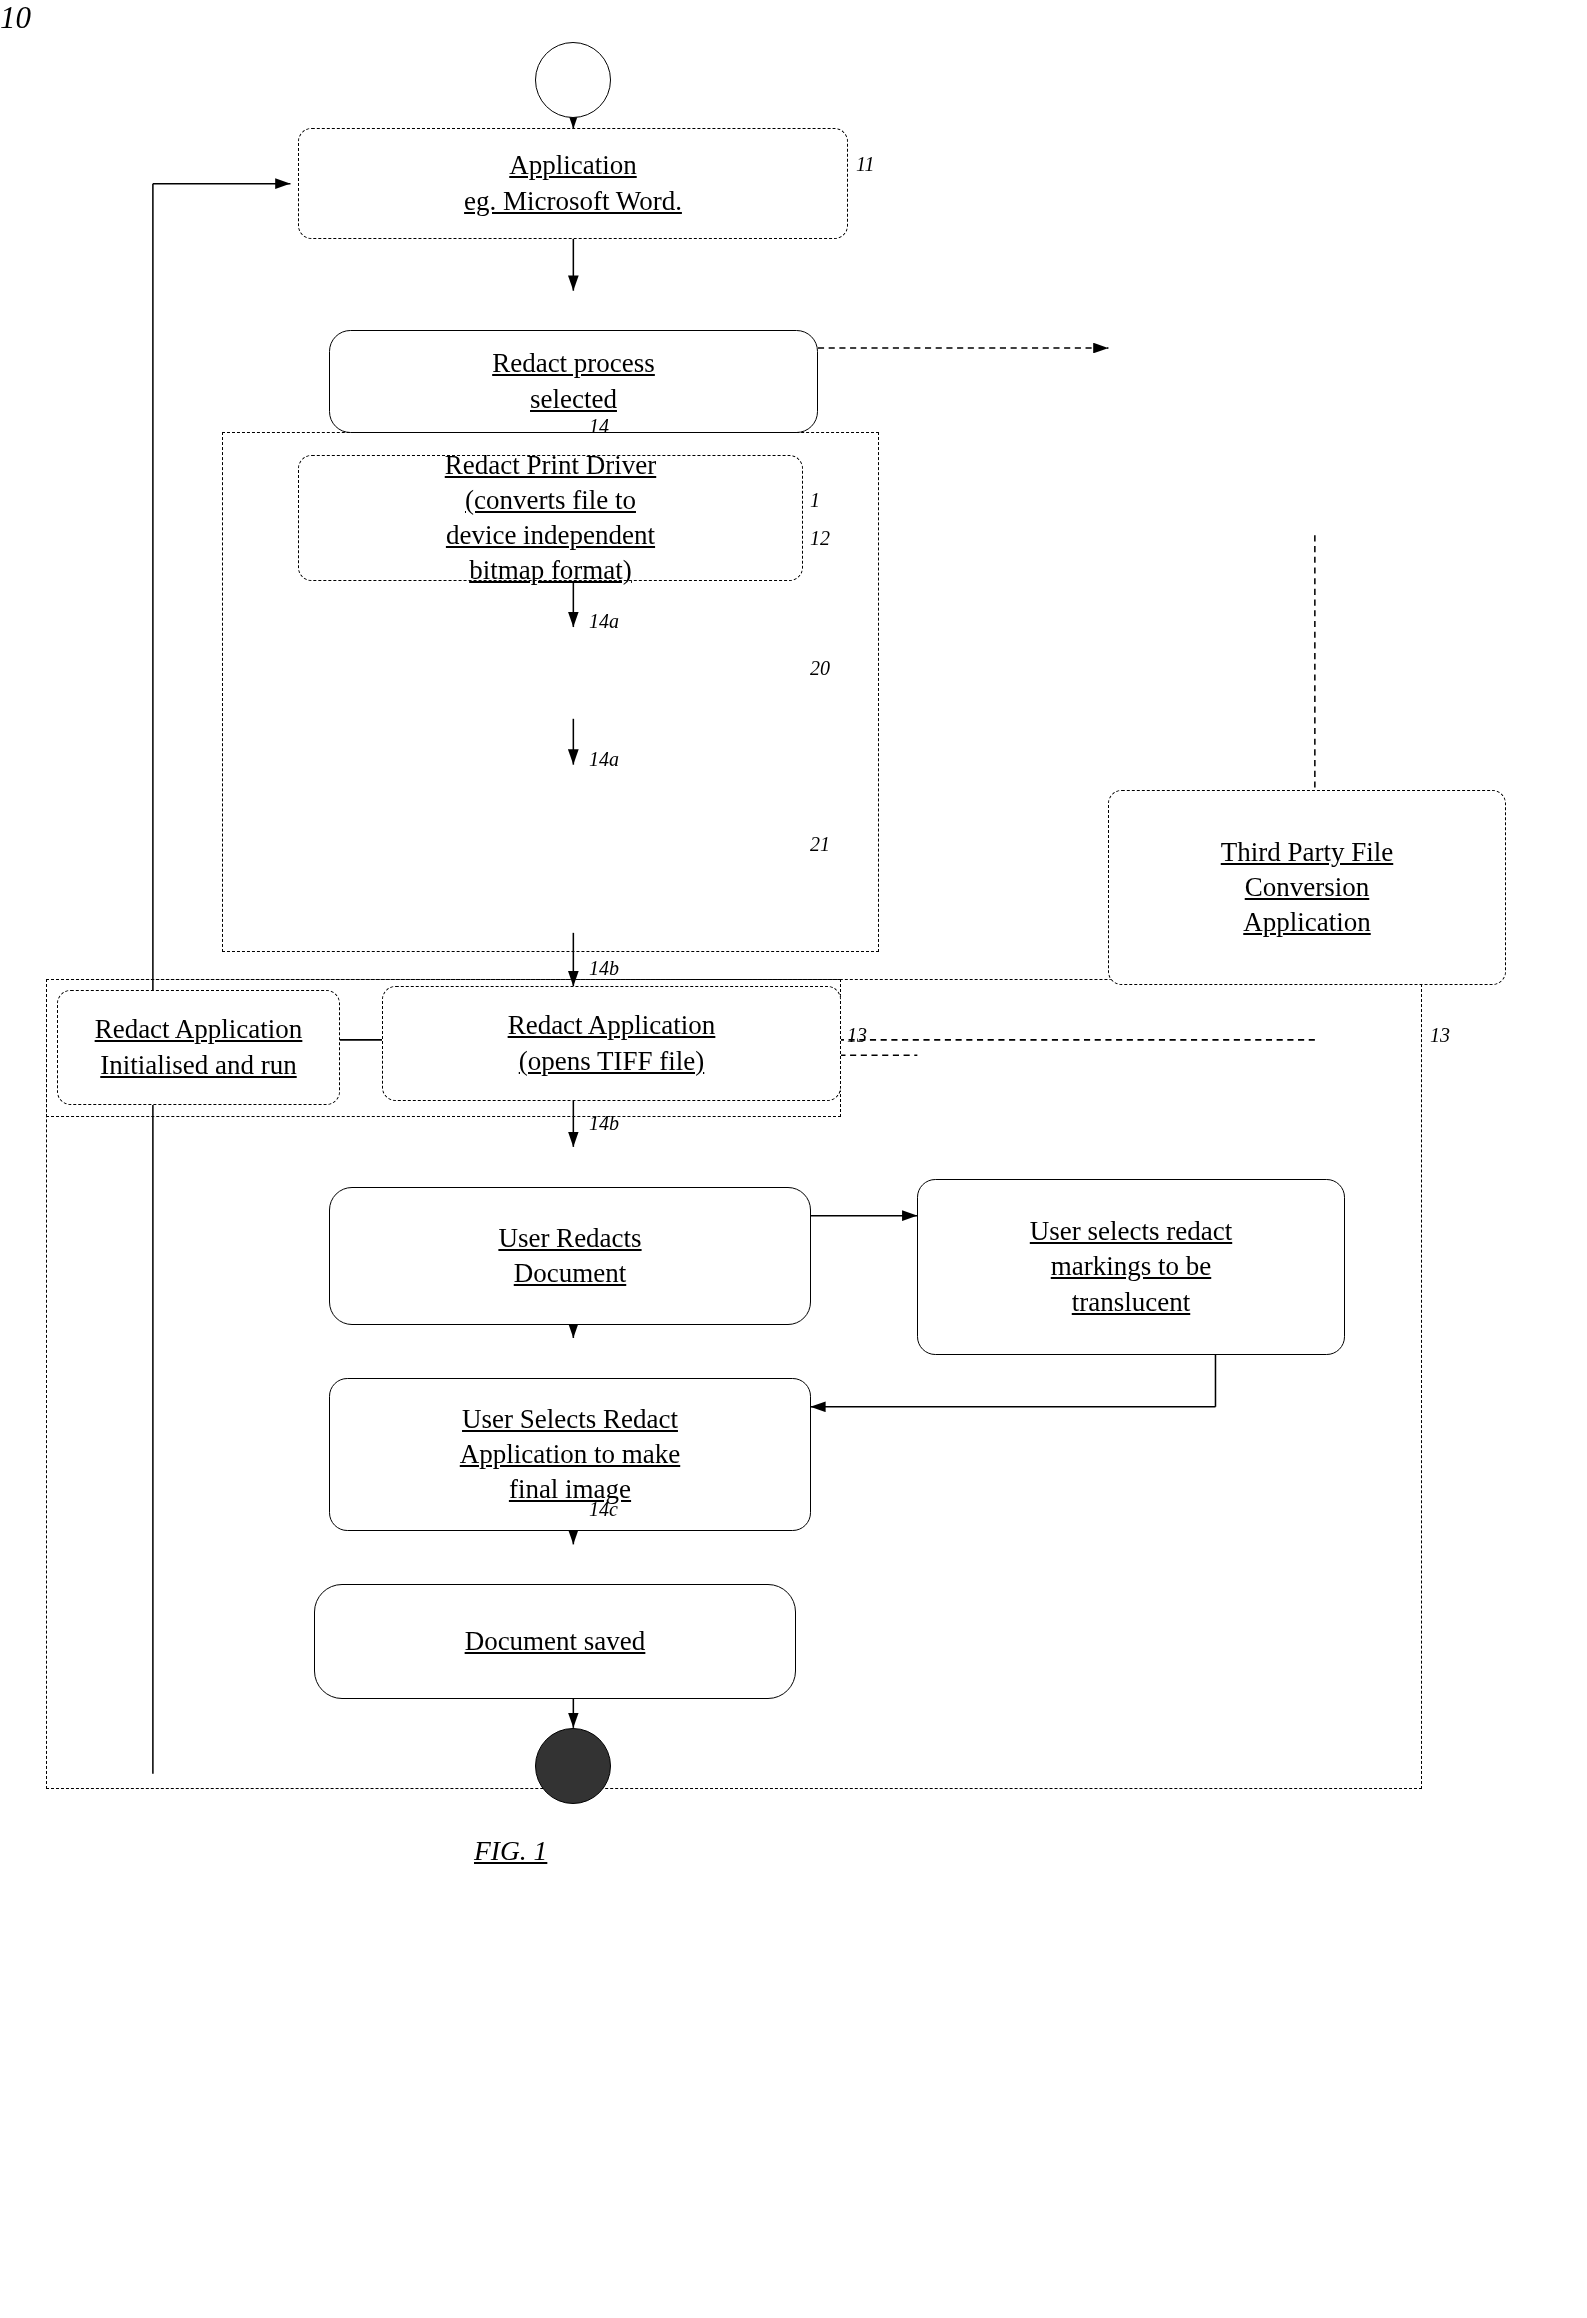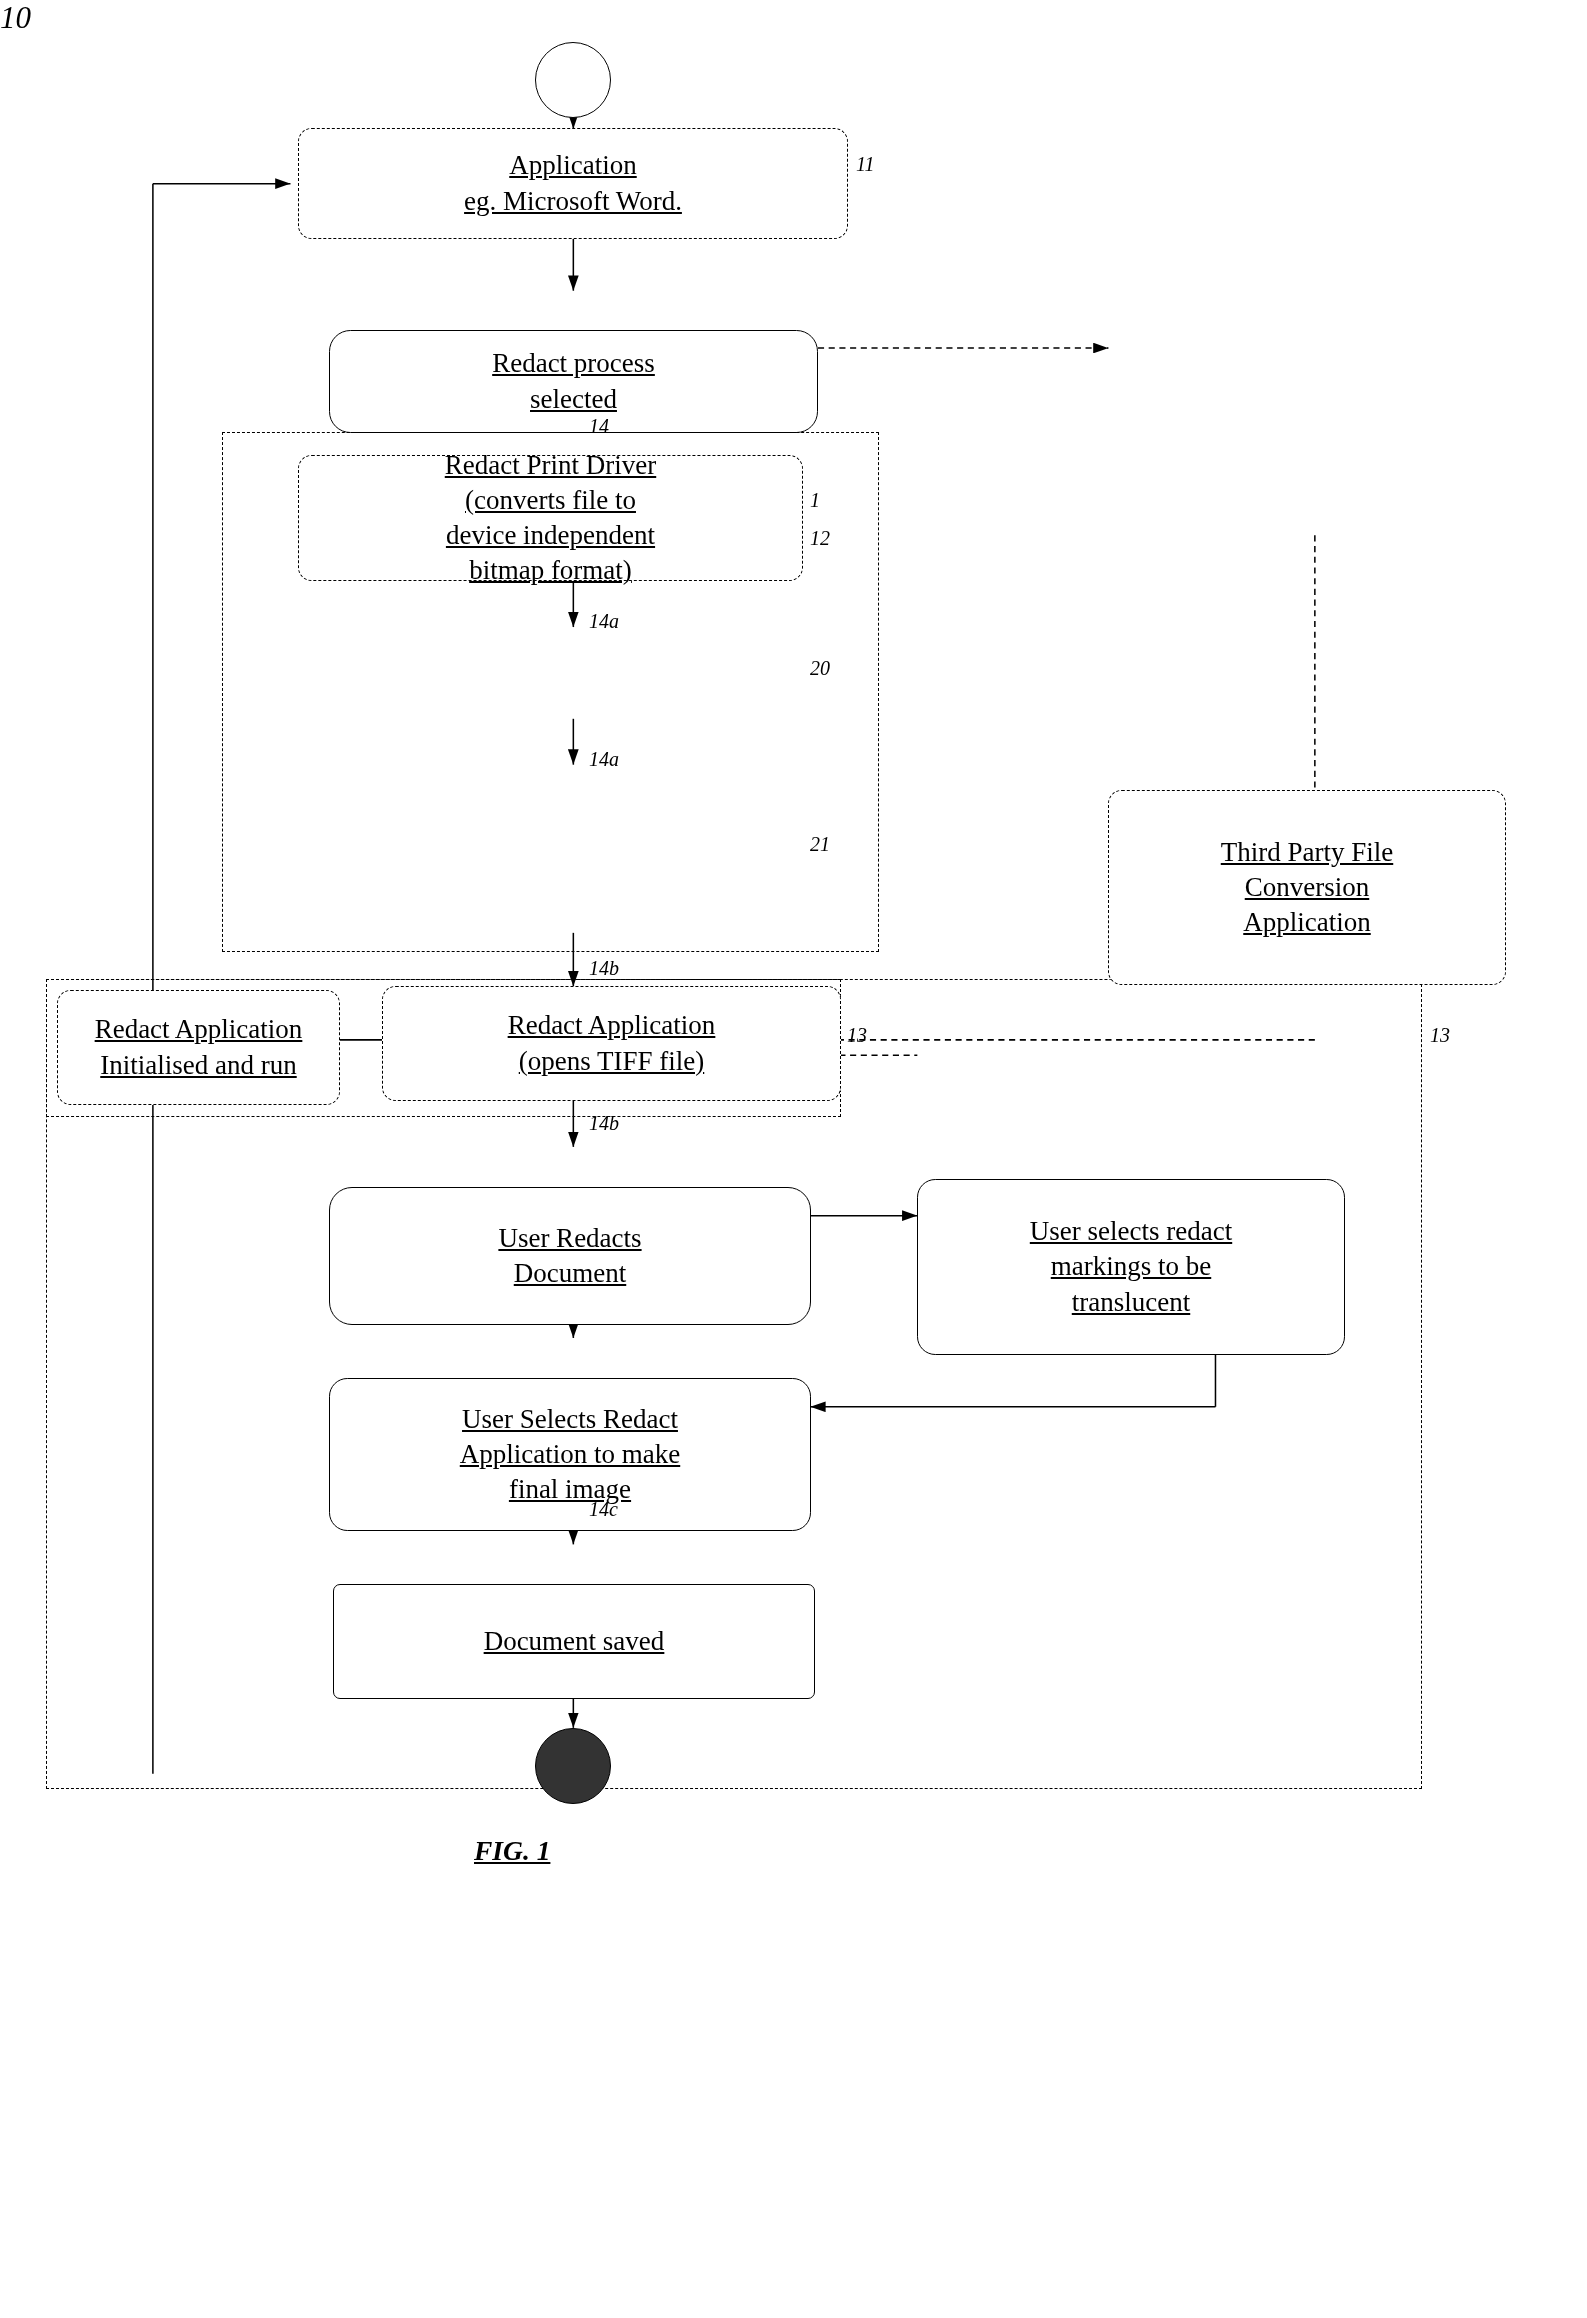--- a/index.html
+++ b/index.html
@@ -66,21 +66,21 @@
 
     .label-large {
       font-size: 31px;
       font-style: italic;
     }
 
     
     .fig-label {
       position: absolute;
       font-size: 27.5px;
-      font-weight: bold;
+      font-weight: normal;
       text-decoration: underline;
       font-style: italic;
     }
 
     
     .arrows-svg {
       position: absolute;
       top: 0; left: 0;
       width: 1587px;
       height: 2319px;
@@ -207,21 +207,21 @@
   <div class="node node-rounded" style="left:917px; top:1139px; width:428px; height:176px; border-radius:18.3px;">
     <span>User selects redact<br>markings to be<br>translucent</span>
   </div>
 
   <div class="node node-rounded" style="left:329px; top:1338px; width:482px; height:153px; border-radius:18.3px;">
     <span>User Selects Redact<br>Application to make<br>final image</span>
   </div>
 
   <div class="label" style="left:589px; top:1498px; font-style:italic;">14c</div>
 
-  <div class="node node-rounded" style="left:333px; top:1544px; width:482px; height:115px; border-radius:7px;">
+  <div class="node node-rounded" style="left:314px; top:1544px; width:482px; height:115px; border-radius:28px;">
     <span>Document saved</span>
   </div>
 
   <div class="outer-rect" style="left:46px; top:979px; width:1376px; height:810px;">
   </div>
 
   <div class="label" style="left:1430px; top:1024px;">13</div>
 
   <div class="node node-dashed" style="left:1108px; top:790px; width:398px; height:195px;">
     <span>Third Party File<br>Conversion<br>Application</span>

